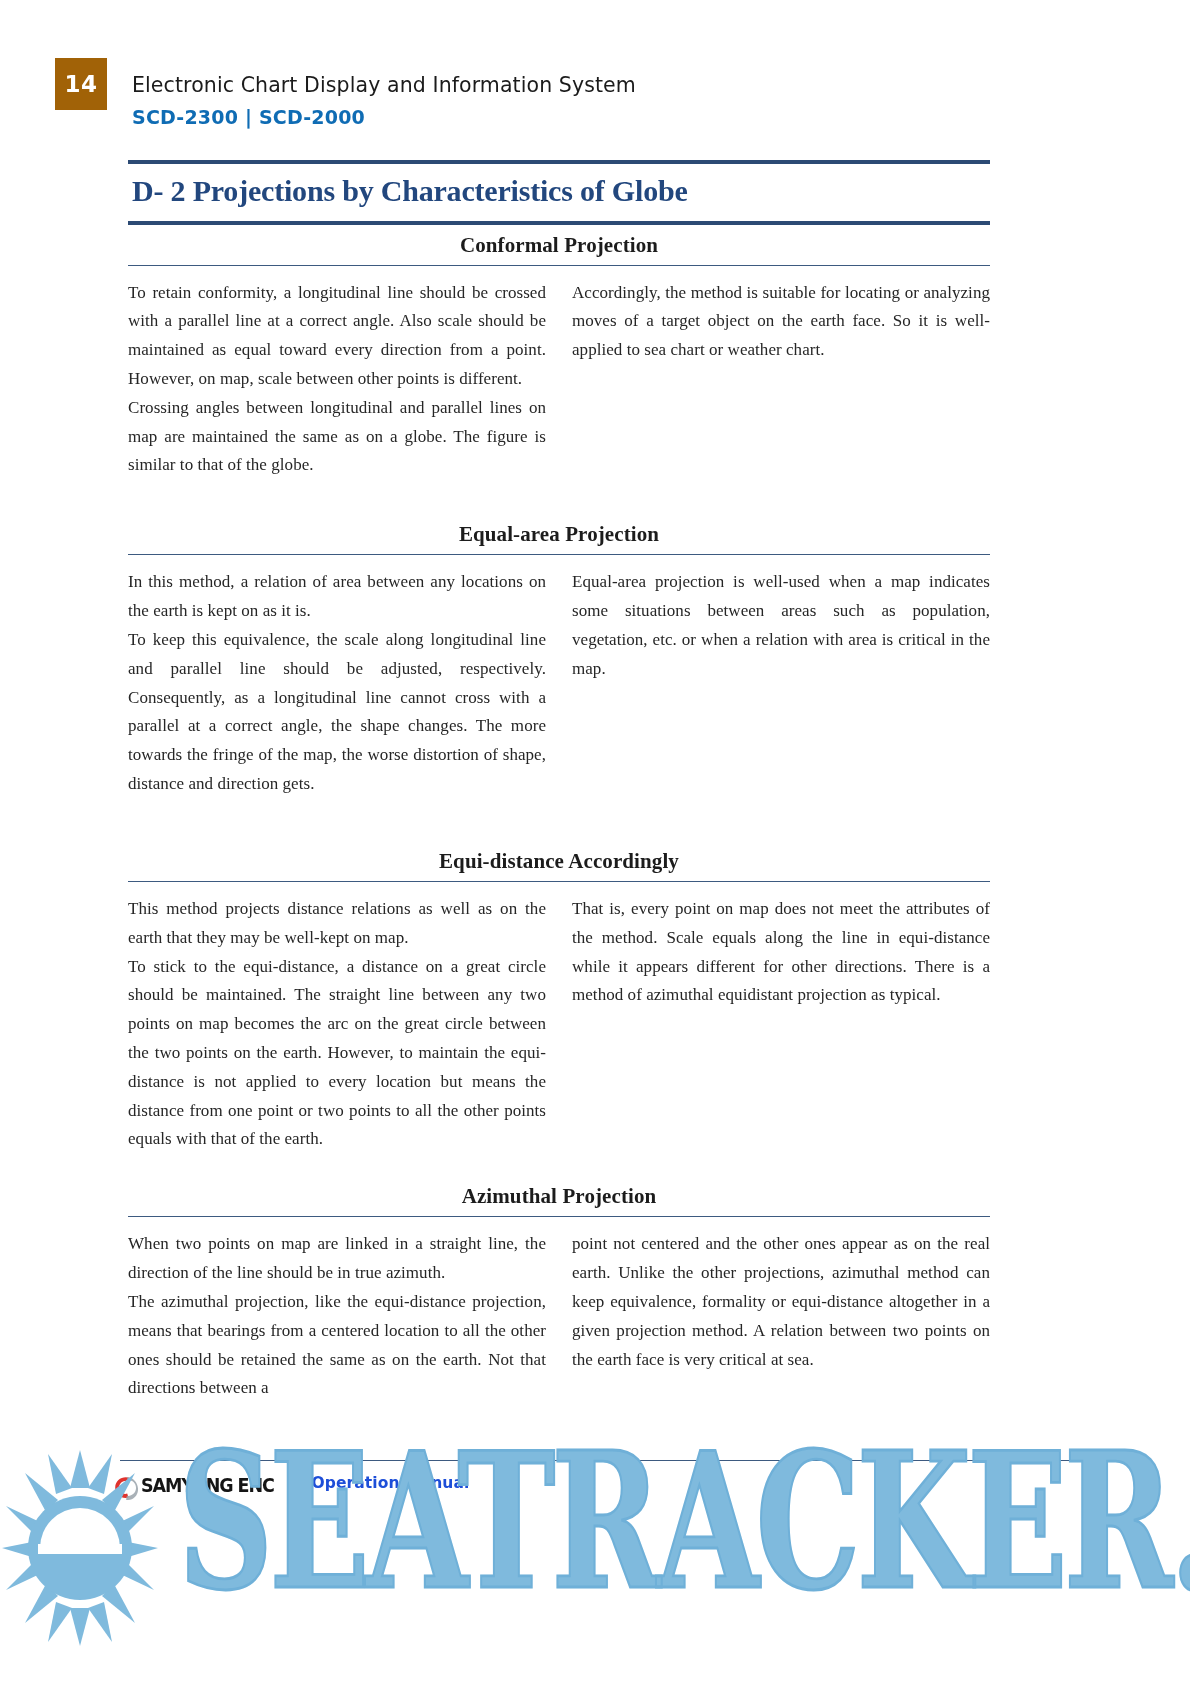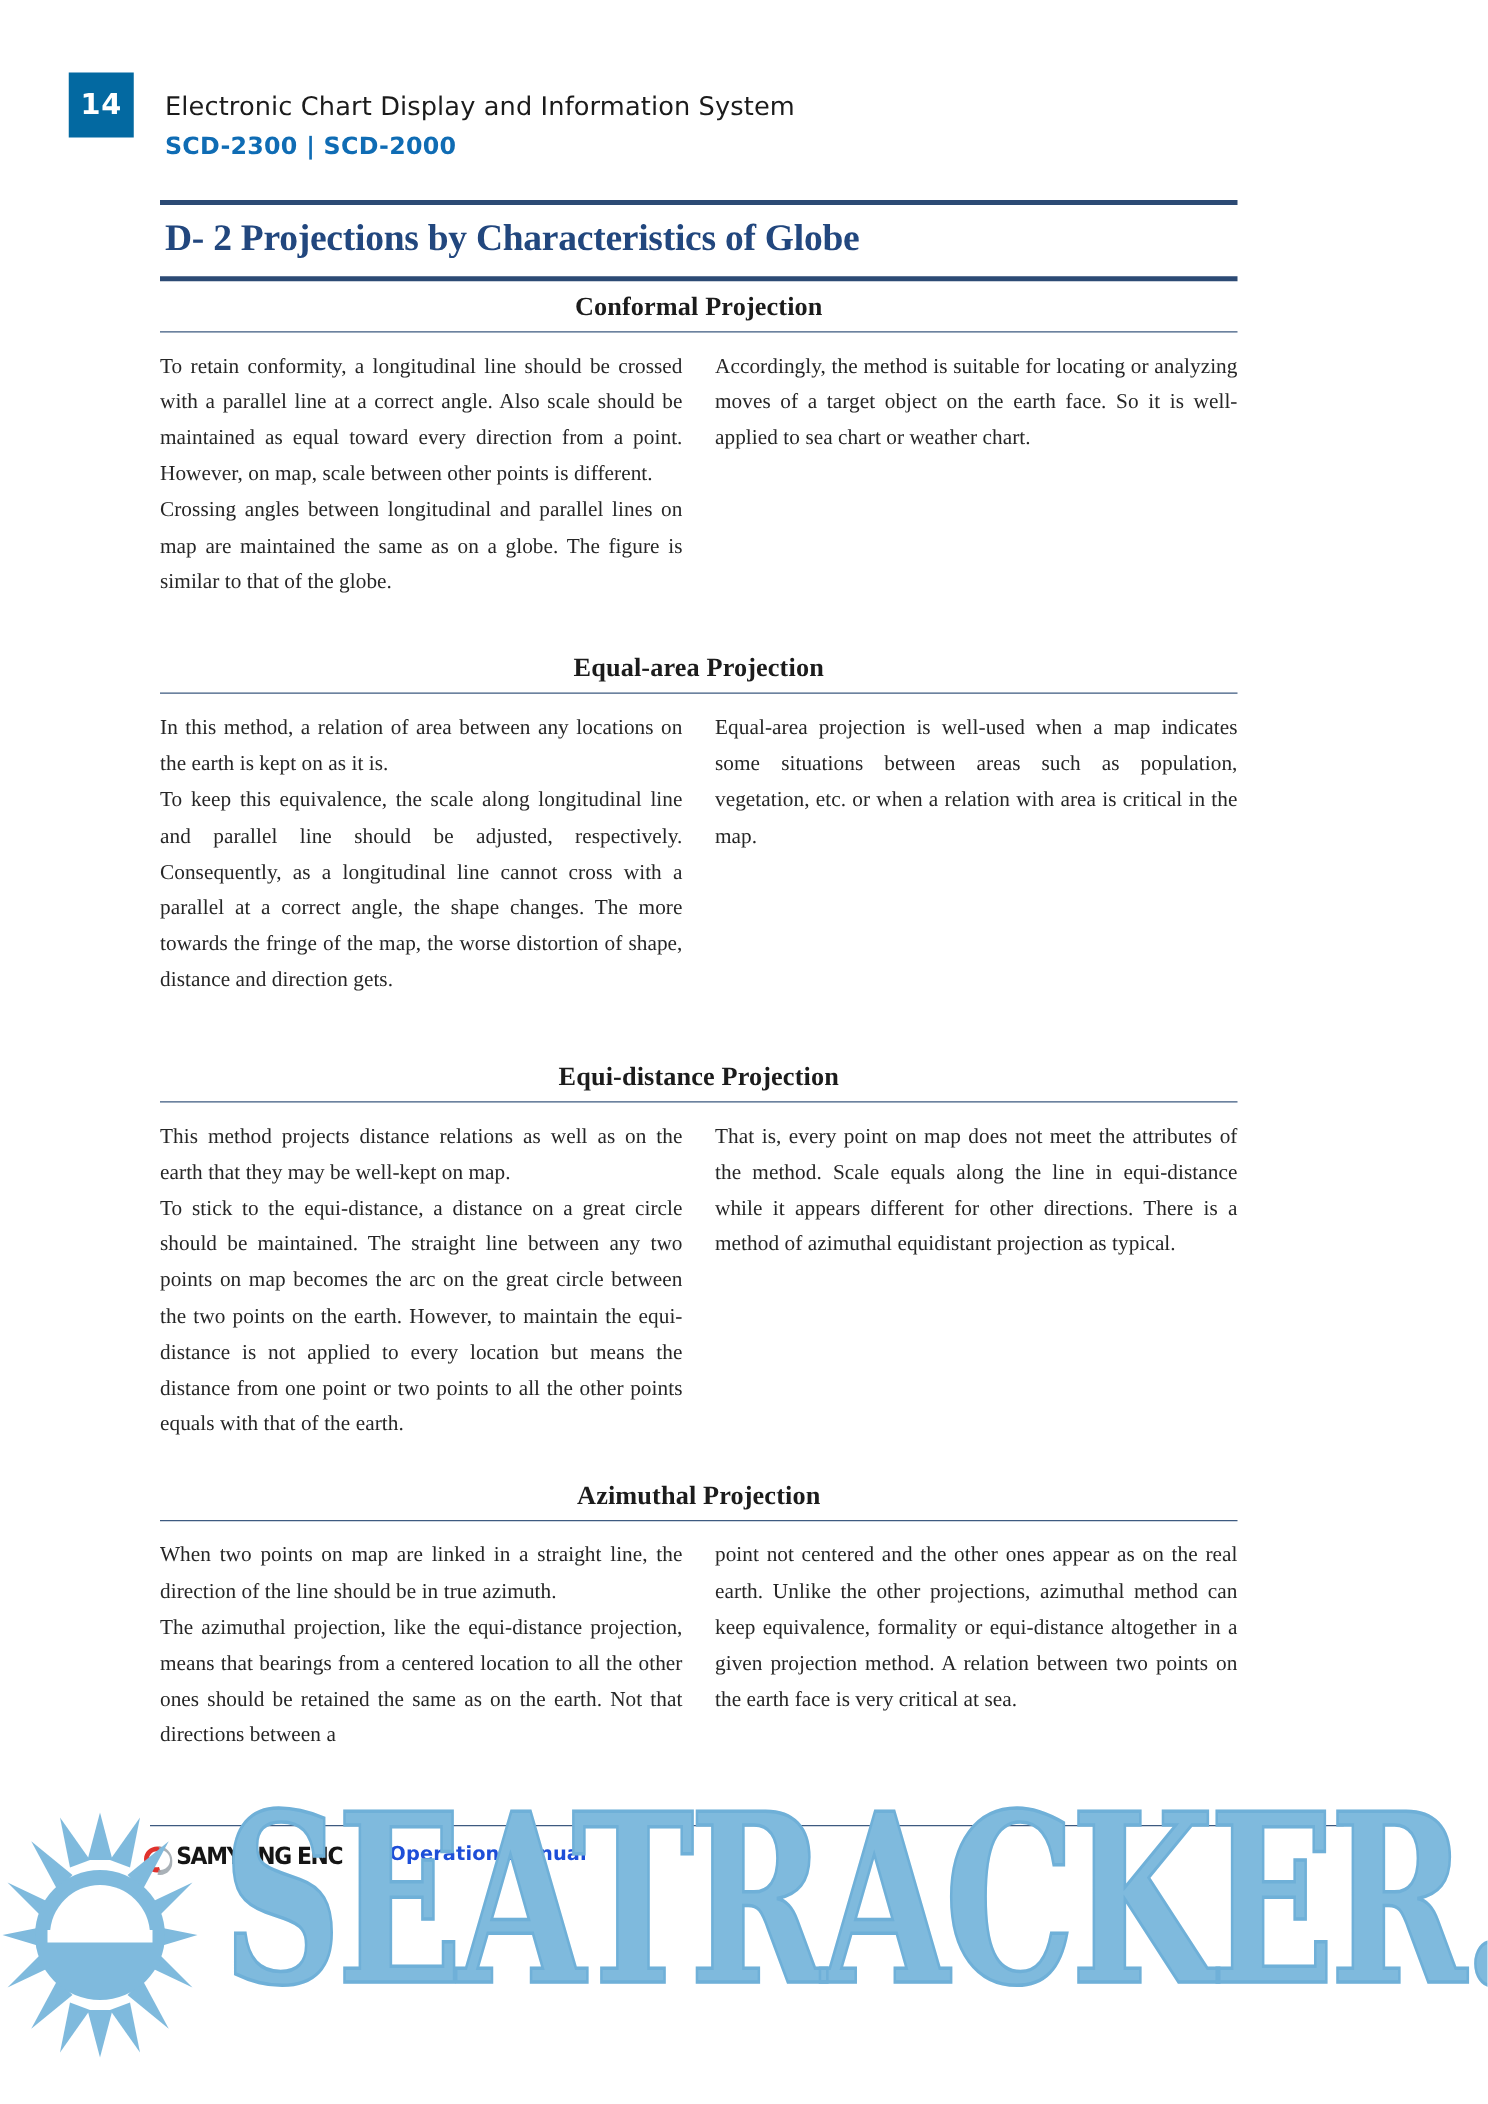--- a/index.html
+++ b/index.html
@@ -29,21 +29,21 @@
     top: 0;
     width: 1190px;
     height: 150px;
   }
   .page-badge {
     position: absolute;
     left: 55px;
     top: 58px;
     width: 52px;
     height: 52px;
-    background: #0369a1;
+    background: #a16207;
     color: #ffffff;
     font-size: 23px;
     font-weight: 700;
     display: flex;
     align-items: center;
     justify-content: center;
     letter-spacing: 0.5px;
   }
   .header-text {
     position: absolute;
@@ -262,21 +262,21 @@
         </div>
         <div class="col">
           <p>Equal-area projection is well-used when a map indicates some situations between areas such as population, vegetation, etc. or when a relation with area is critical in the map.</p>
         </div>
       </div>
     </div>
 
     <div class="section-spacer-equalarea"></div>
 
     <div class="section">
-      <div class="section-heading">Equi-distance Projection</div>
+      <div class="section-heading">Equi-distance Accordingly</div>
       <div class="section-rule"></div>
       <div class="section-body">
         <div class="col">
           <p>This method projects distance relations as well as on the earth that they may be well-kept on map.</p>
           <p>To stick to the equi-distance, a distance on a great circle should be maintained. The straight line between any two points on map becomes the arc on the great circle between the two points on the earth. However, to maintain the equi-distance is not applied to every location but means the distance from one point or two points to all the other points equals with that of the earth.</p>
         </div>
         <div class="col">
           <p>That is, every point on map does not meet the attributes of the method. Scale equals along the line in equi-distance while it appears different for other directions. There is a method of azimuthal equidistant projection as typical.</p>
         </div>
       </div>

